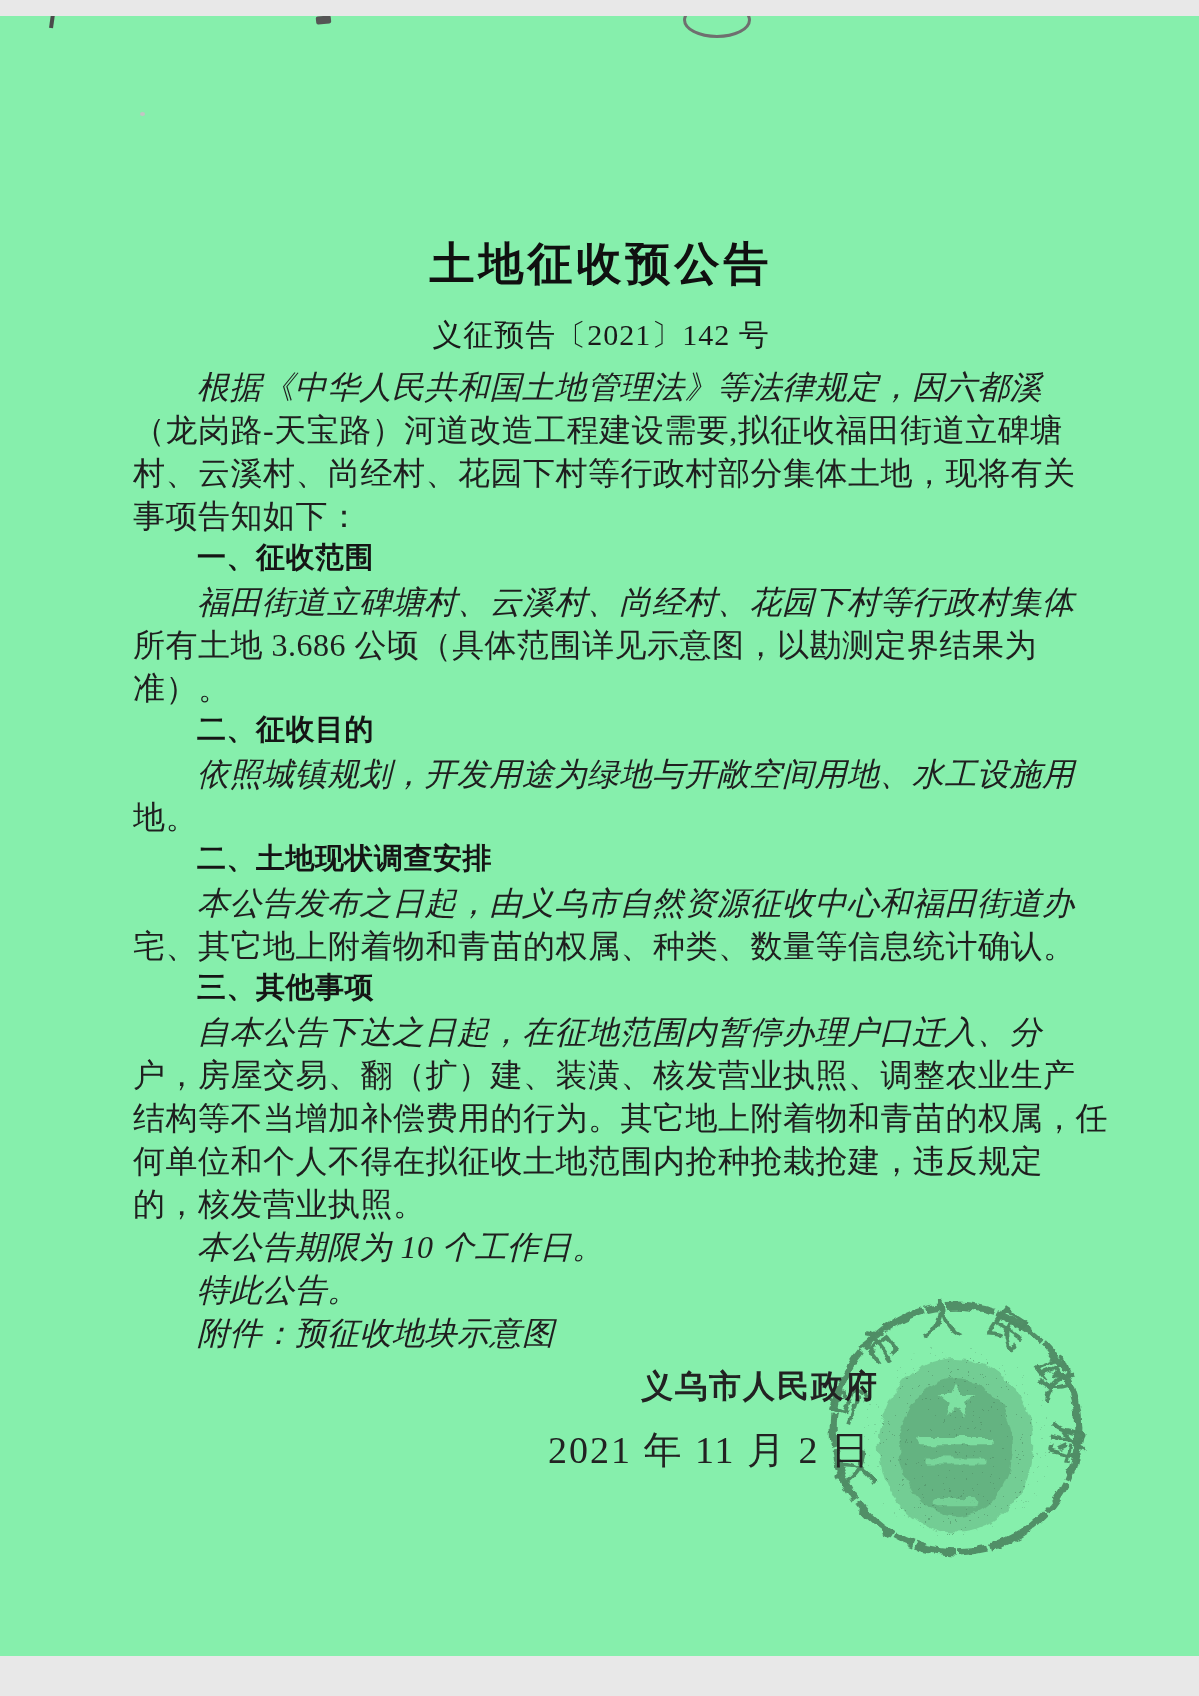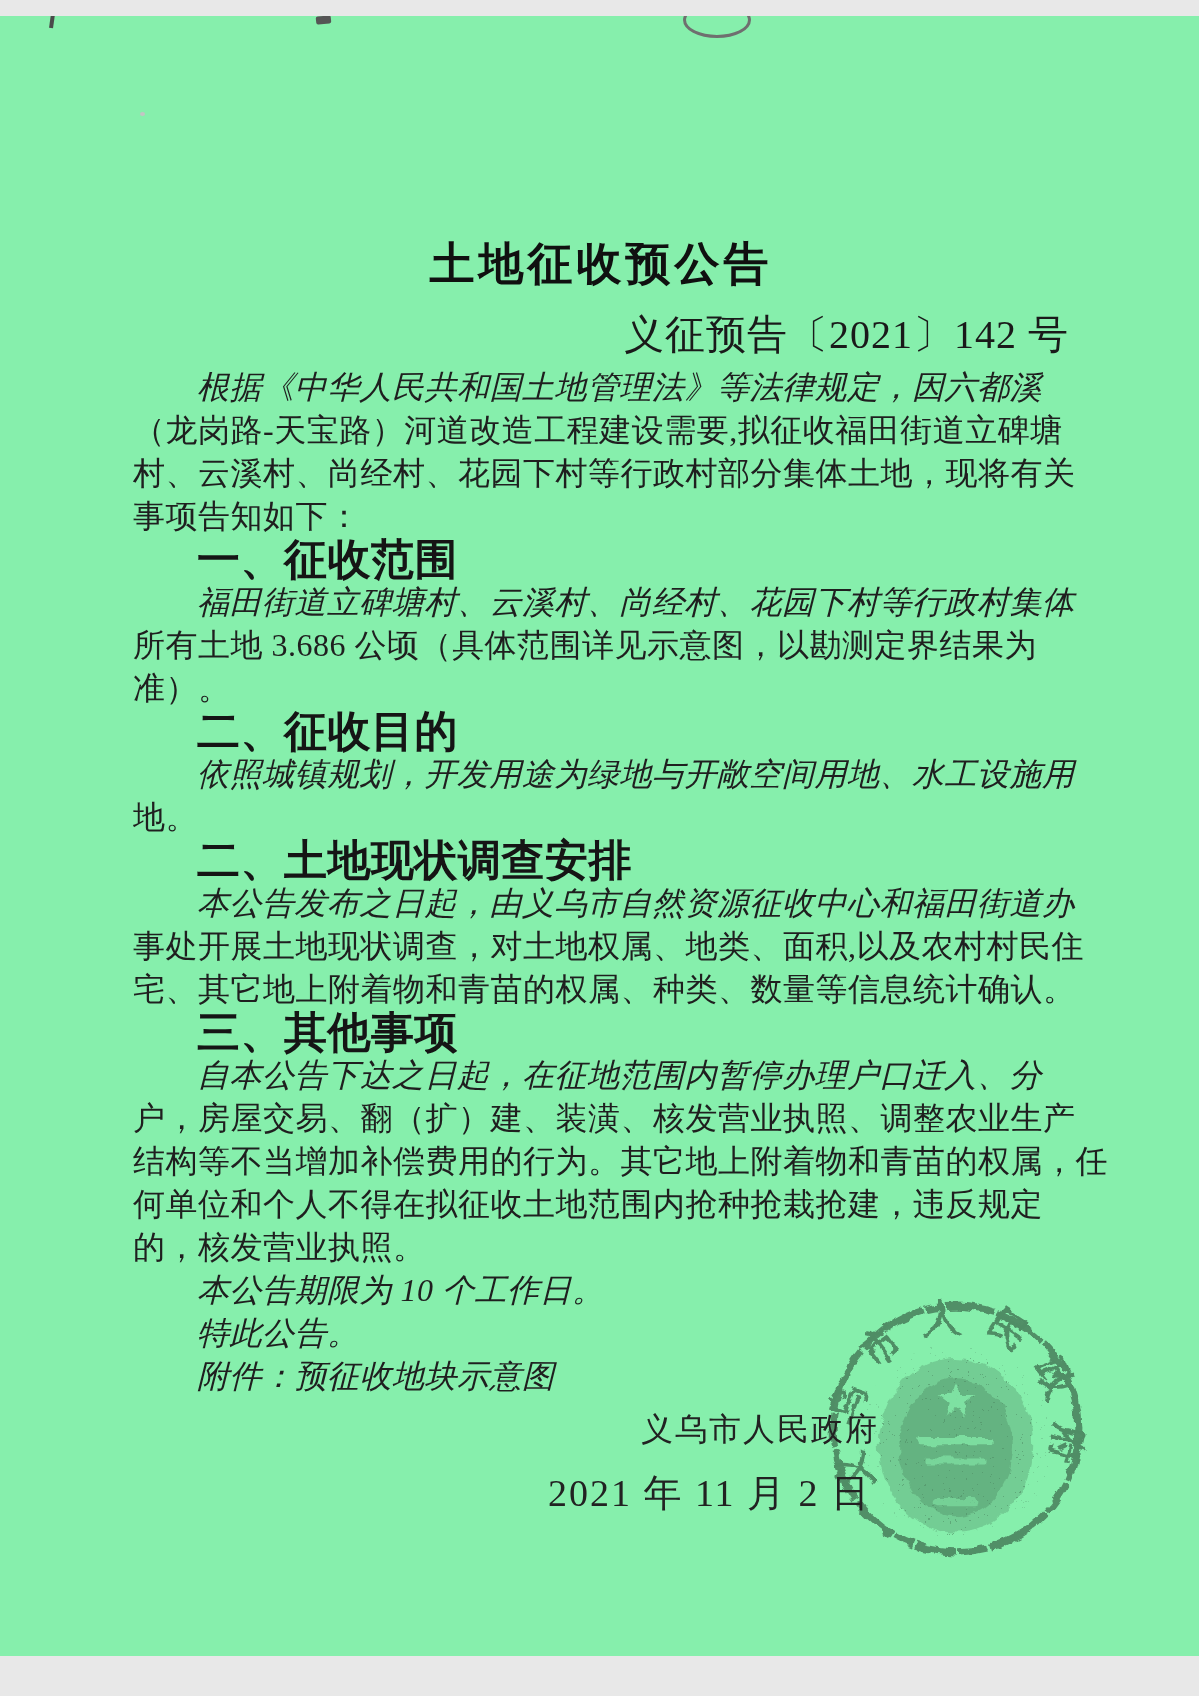--- a/index.html
+++ b/index.html
@@ -19,54 +19,55 @@
   .doc-title{
     text-align:center;
     font-size:45px;
     line-height:52px;
     font-weight:bold;
     letter-spacing:4px;
     color:#101010;
     font-family:"Liberation Serif","DejaVu Serif",serif;
   }
   .doc-number{
-    text-align:right;
-    font-size:40px;
+    text-align:center;
+    font-size:30px;
     line-height:38px;
     margin-top:26px;
     letter-spacing:1px;
     color:#1a1a1a;
   }
   .lines{ margin-top:12px; }
   .line{
     font-size:32px;
     line-height:43px;
     letter-spacing:0.5px;
     white-space:nowrap;
     color:#1f1f1f;
   }
   .line.indent{ text-indent:64px;font-style:italic; }
   .line.flush{ text-indent:0;font-family:Liberation Serif, serif; }
   .line.heading{
     text-indent:64px;
     font-weight:bold;
-    font-size:43px;
-    font-family:Liberation Sans, sans-serif;
+    font-size:29px;
+    font-family:Liberation Mono, monospace;
     color:#151515;
   }
   .signature{
     position:relative;
     z-index:3;
     margin-top:10px;
     padding-right:190px;
     text-align:right;
     font-size:32px;
     line-height:42px;
     letter-spacing:2px;
     color:#222;
+    font-weight:bold;
   }
   .issue-date{
     position:relative;
     z-index:3;
     margin-top:22px;
     padding-right:198px;
     text-align:right;
     font-size:38px;
     line-height:42px;
     letter-spacing:2px;
@@ -121,21 +122,20 @@
         <div class="line flush">事项告知如下：</div>
         <div class="line heading">一、征收范围</div>
         <div class="line indent">福田街道立碑塘村、云溪村、尚经村、花园下村等行政村集体</div>
         <div class="line flush">所有土地 3.686 公顷（具体范围详见示意图，以勘测定界结果为</div>
         <div class="line flush">准）。</div>
         <div class="line heading">二、征收目的</div>
         <div class="line indent">依照城镇规划，开发用途为绿地与开敞空间用地、水工设施用</div>
         <div class="line flush">地。</div>
         <div class="line heading">二、土地现状调查安排</div>
         <div class="line indent">本公告发布之日起，由义乌市自然资源征收中心和福田街道办</div>
-        <div class="line flush">事处开展土地现状调查，对土地权属、地类、面积,以及农村村民住</div>
         <div class="line flush">宅、其它地上附着物和青苗的权属、种类、数量等信息统计确认。</div>
         <div class="line heading">三、其他事项</div>
         <div class="line indent">自本公告下达之日起，在征地范围内暂停办理户口迁入、分</div>
         <div class="line flush">户，房屋交易、翻（扩）建、装潢、核发营业执照、调整农业生产</div>
         <div class="line flush">结构等不当增加补偿费用的行为。其它地上附着物和青苗的权属，任</div>
         <div class="line flush">何单位和个人不得在拟征收土地范围内抢种抢栽抢建，违反规定</div>
         <div class="line flush">的，核发营业执照。</div>
         <div class="line indent">本公告期限为 10 个工作日。</div>
         <div class="line indent">特此公告。</div>
         <div class="line indent">附件：预征收地块示意图</div>

